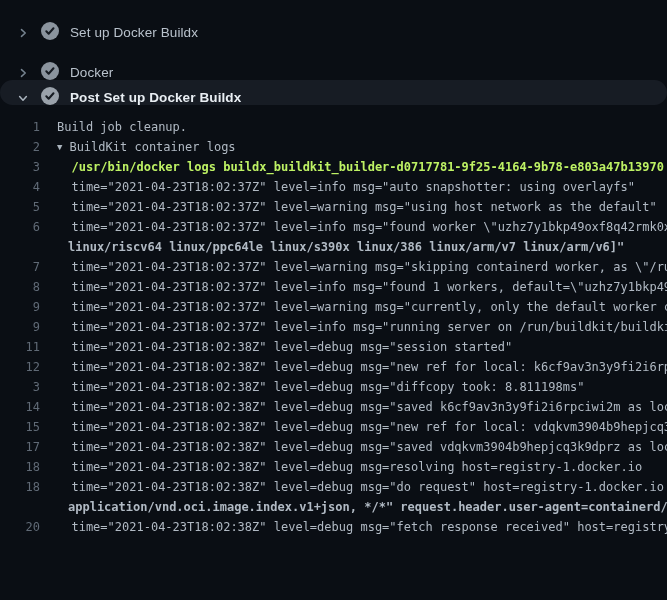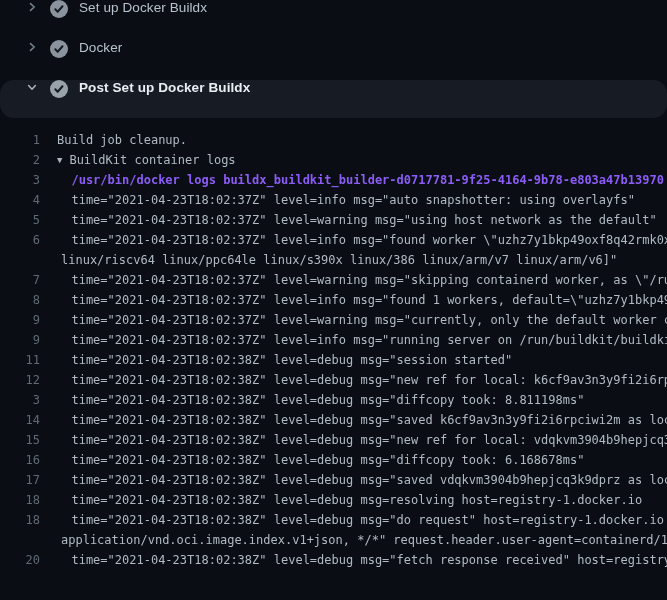--- a/index.html
+++ b/index.html
@@ -12,28 +12,28 @@
     width: 667px;
     height: 600px;
     overflow: hidden;
     background: #0a0e14;
     font-family: "Liberation Sans", sans-serif;
   }
 
   
   .step-row {
     display: flex;
-    align-items: flex-start;
+    align-items: flex-end;
     height: 40px;
-    padding-left: 25px;
+    padding-left: 16px;
     box-sizing: border-box;
     cursor: pointer;
   }
   .step-row.expanded {
-    height: 38px;
+    height: 25px;
     background: #171c24;
     border-radius: 14px;
   }
   .chevron {
     width: 14px;
     height: 14px;
     display: flex;
     align-items: center;
     justify-content: center;
     flex: 0 0 14px;
@@ -74,24 +74,25 @@
     text-align: right;
     color: #606a76;
     cursor: pointer;
     user-select: none;
   }
   .log-text {
     margin-left: 17px;
     color: #b1bac4;
   }
   .log-row.wrap .log-text {
-    margin-left: 21px;
+    margin-left: 28px;
+    font-weight: bold;
   }
   .log-text.command {
-    color: #8b5cf6;
+    color: #bef264;
     font-weight: 600;
   }
   .group-caret {
     display: inline-block;
     font-size: 9px;
     vertical-align: 1px;
     margin-right: 7px;
     color: #aab4be;
     cursor: pointer;
   }
@@ -157,21 +158,20 @@
       <div class="log-row wrap"><span class="log-num"></span><span class="log-text">linux/riscv64 linux/ppc64le linux/s390x linux/386 linux/arm/v7 linux/arm/v6]"</span></div>
       <div class="log-row"><span class="log-num">7</span><span class="log-text">  time="2021-04-23T18:02:37Z" level=warning msg="skipping containerd worker, as \"/run</span></div>
       <div class="log-row"><span class="log-num">8</span><span class="log-text">  time="2021-04-23T18:02:37Z" level=info msg="found 1 workers, default=\"uzhz7y1bkp49o</span></div>
       <div class="log-row"><span class="log-num">9</span><span class="log-text">  time="2021-04-23T18:02:37Z" level=warning msg="currently, only the default worker ca</span></div>
       <div class="log-row"><span class="log-num">9</span><span class="log-text">  time="2021-04-23T18:02:37Z" level=info msg="running server on /run/buildkit/buildkit</span></div>
       <div class="log-row"><span class="log-num">11</span><span class="log-text">  time="2021-04-23T18:02:38Z" level=debug msg="session started"</span></div>
       <div class="log-row"><span class="log-num">12</span><span class="log-text">  time="2021-04-23T18:02:38Z" level=debug msg="new ref for local: k6cf9av3n3y9fi2i6rpc</span></div>
       <div class="log-row"><span class="log-num">3</span><span class="log-text">  time="2021-04-23T18:02:38Z" level=debug msg="diffcopy took: 8.811198ms"</span></div>
       <div class="log-row"><span class="log-num">14</span><span class="log-text">  time="2021-04-23T18:02:38Z" level=debug msg="saved k6cf9av3n3y9fi2i6rpciwi2m as loca</span></div>
       <div class="log-row"><span class="log-num">15</span><span class="log-text">  time="2021-04-23T18:02:38Z" level=debug msg="new ref for local: vdqkvm3904b9hepjcq3k</span></div>
-      <div class="log-row"><span class="log-num">16</span><span class="log-text">  time="2021-04-23T18:02:38Z" level=debug msg="diffcopy took: 6.168678ms"</span></div>
       <div class="log-row"><span class="log-num">17</span><span class="log-text">  time="2021-04-23T18:02:38Z" level=debug msg="saved vdqkvm3904b9hepjcq3k9dprz as loca</span></div>
       <div class="log-row"><span class="log-num">18</span><span class="log-text">  time="2021-04-23T18:02:38Z" level=debug msg=resolving host=registry-1.docker.io</span></div>
       <div class="log-row"><span class="log-num">18</span><span class="log-text">  time="2021-04-23T18:02:38Z" level=debug msg="do request" host=registry-1.docker.io r</span></div>
       <div class="log-row wrap"><span class="log-num"></span><span class="log-text">application/vnd.oci.image.index.v1+json, */*" request.header.user-agent=containerd/1.4</span></div>
       <div class="log-row"><span class="log-num">20</span><span class="log-text">  time="2021-04-23T18:02:38Z" level=debug msg="fetch response received" host=registry-</span></div>
     </div>
 
 </div>
 
 </body></html>

